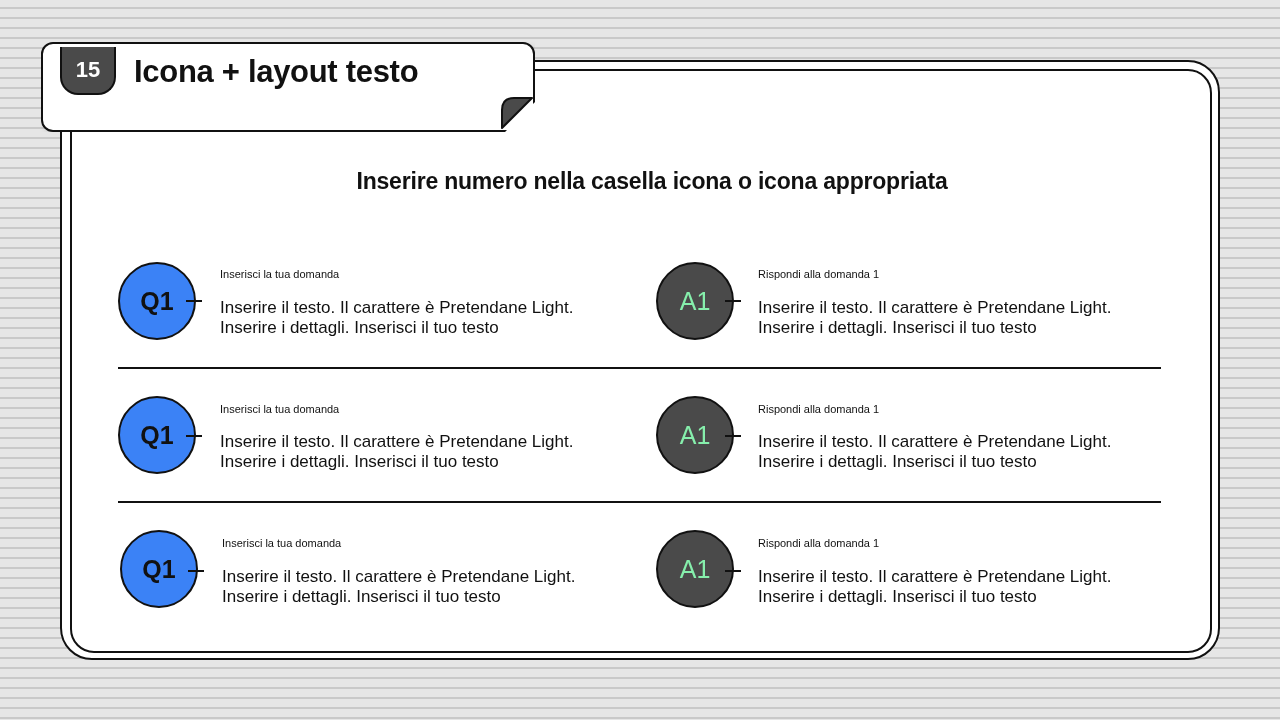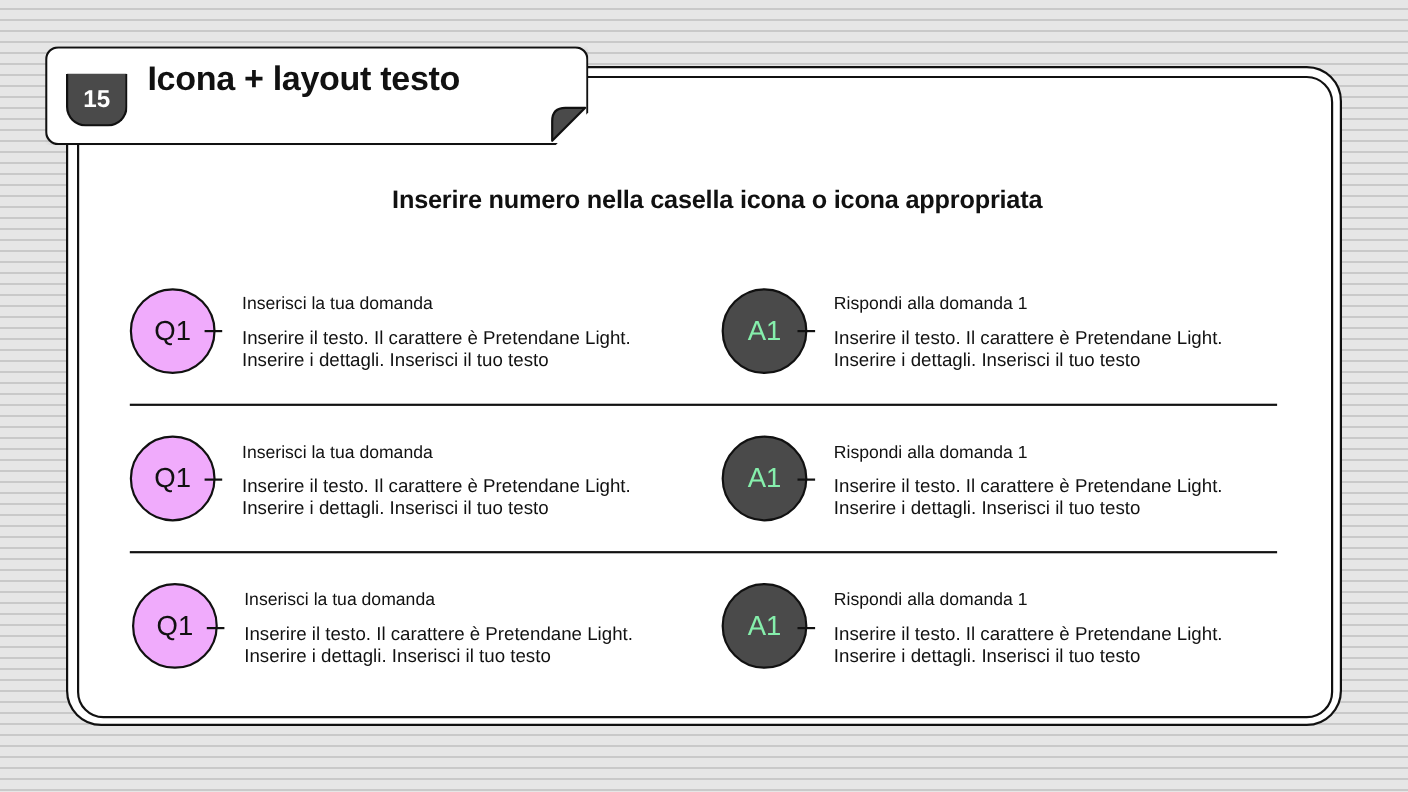--- a/index.html
+++ b/index.html
@@ -9,30 +9,30 @@
   .frame-outer{position:absolute;left:60px;top:60px;width:1156px;height:596px;
     border:2.5px solid #111;border-radius:32px;background:#fff;}
   .frame-inner{position:absolute;left:70px;top:69px;width:1138px;height:580px;
     border:2px solid #111;border-radius:24px;background:#fff;}
   .title-tab{position:absolute;left:41px;top:42px;width:490px;height:86px;background:#fff;
     border:2px solid #111;border-radius:12px 12px 12px 12px;box-shadow:4px 4px 6px rgba(0,0,0,0.12);
     clip-path:polygon(0 0,100% 0,100% 60px,464px 100%,0 100%);}
   .fold{position:absolute;left:500px;top:96px;width:34px;height:34px;}
   .num-badge{position:absolute;left:60px;top:47px;width:56px;height:48px;background:#4a4a4a;
     border:2px solid #111;border-top:none;border-radius:0 0 18px 18px;color:#fff;
-    font-size:22px;font-weight:bold;display:flex;align-items:center;justify-content:center;box-sizing:border-box;margin-top:20px;}
+    font-size:22px;font-weight:bold;display:flex;align-items:center;justify-content:center;box-sizing:border-box;}
   .title{position:absolute;left:134px;top:54px;font-size:31px;font-weight:bold;letter-spacing:-0.3px;}
   .subtitle{position:absolute;left:0;width:1280px;top:168px;text-align:center;font-size:23px;font-weight:bold;letter-spacing:-0.2px;margin-left:12px;}
   .divider{position:absolute;left:118px;width:1043px;height:1.5px;background:#111;}
   .circle{position:absolute;width:74px;height:74px;border:2px solid #111;border-radius:50%;
     display:flex;align-items:center;justify-content:center;font-size:25px;box-sizing:content-box;}
-  .circle.q{background:#f0abfc;color:#111;}
+  .circle.q{background:#3b82f6;color:#111;font-weight:bold;}
   .circle.a{background:#4a4a4a;color:#86efac;}
   .tick{position:absolute;width:16px;height:2px;background:#111;}
-  .heading{position:absolute;font-size:16px;white-space:nowrap;}
+  .heading{position:absolute;font-size:11px;white-space:nowrap;}
   .body{position:absolute;font-size:17px;line-height:20.5px;white-space:nowrap;color:#111;}
 </style>
 </head>
 <body>
 
 <div class="frame-outer"></div>
 <div class="frame-inner"></div>
 
 <div class="title-tab"></div>
 <svg class="fold" viewBox="0 0 34 34">

